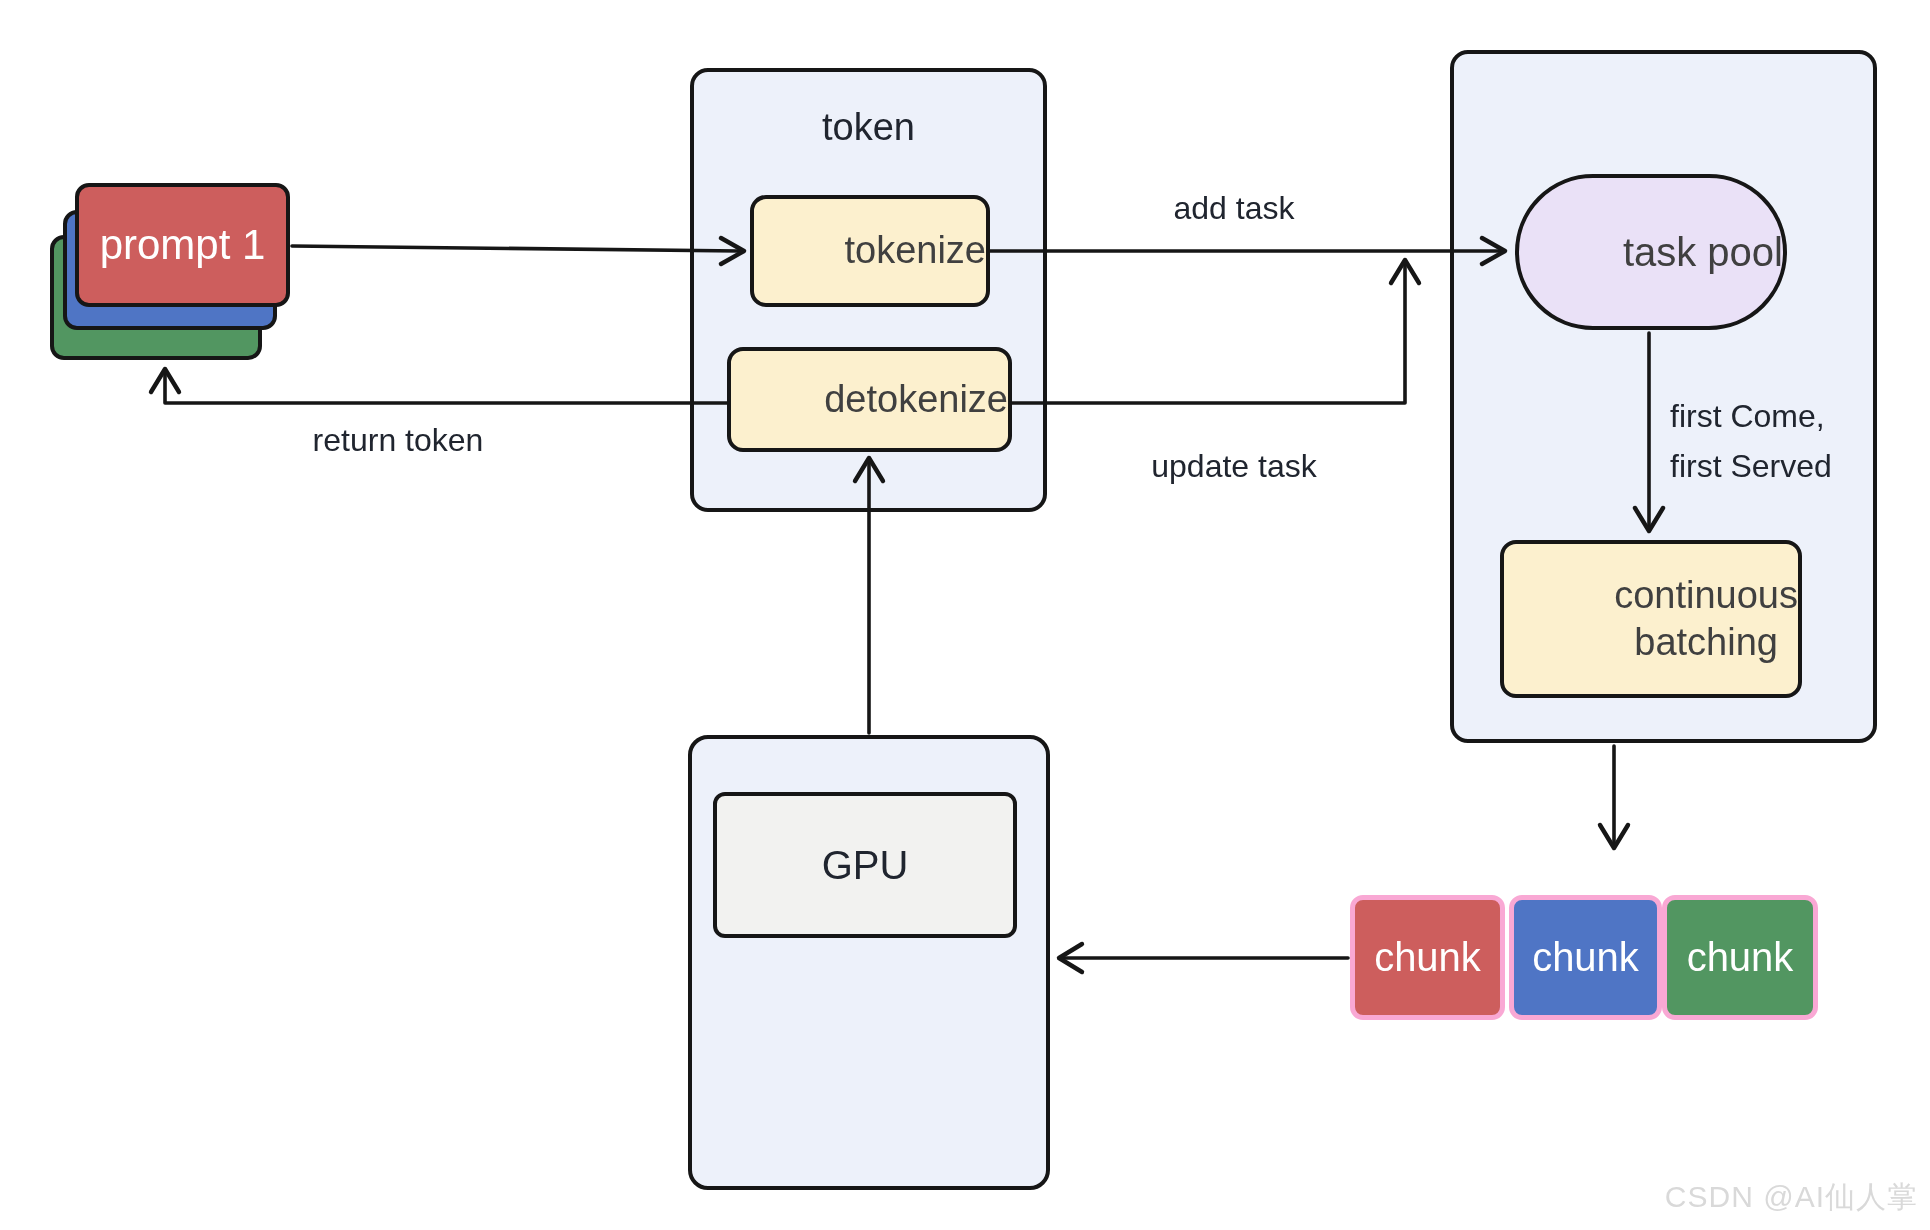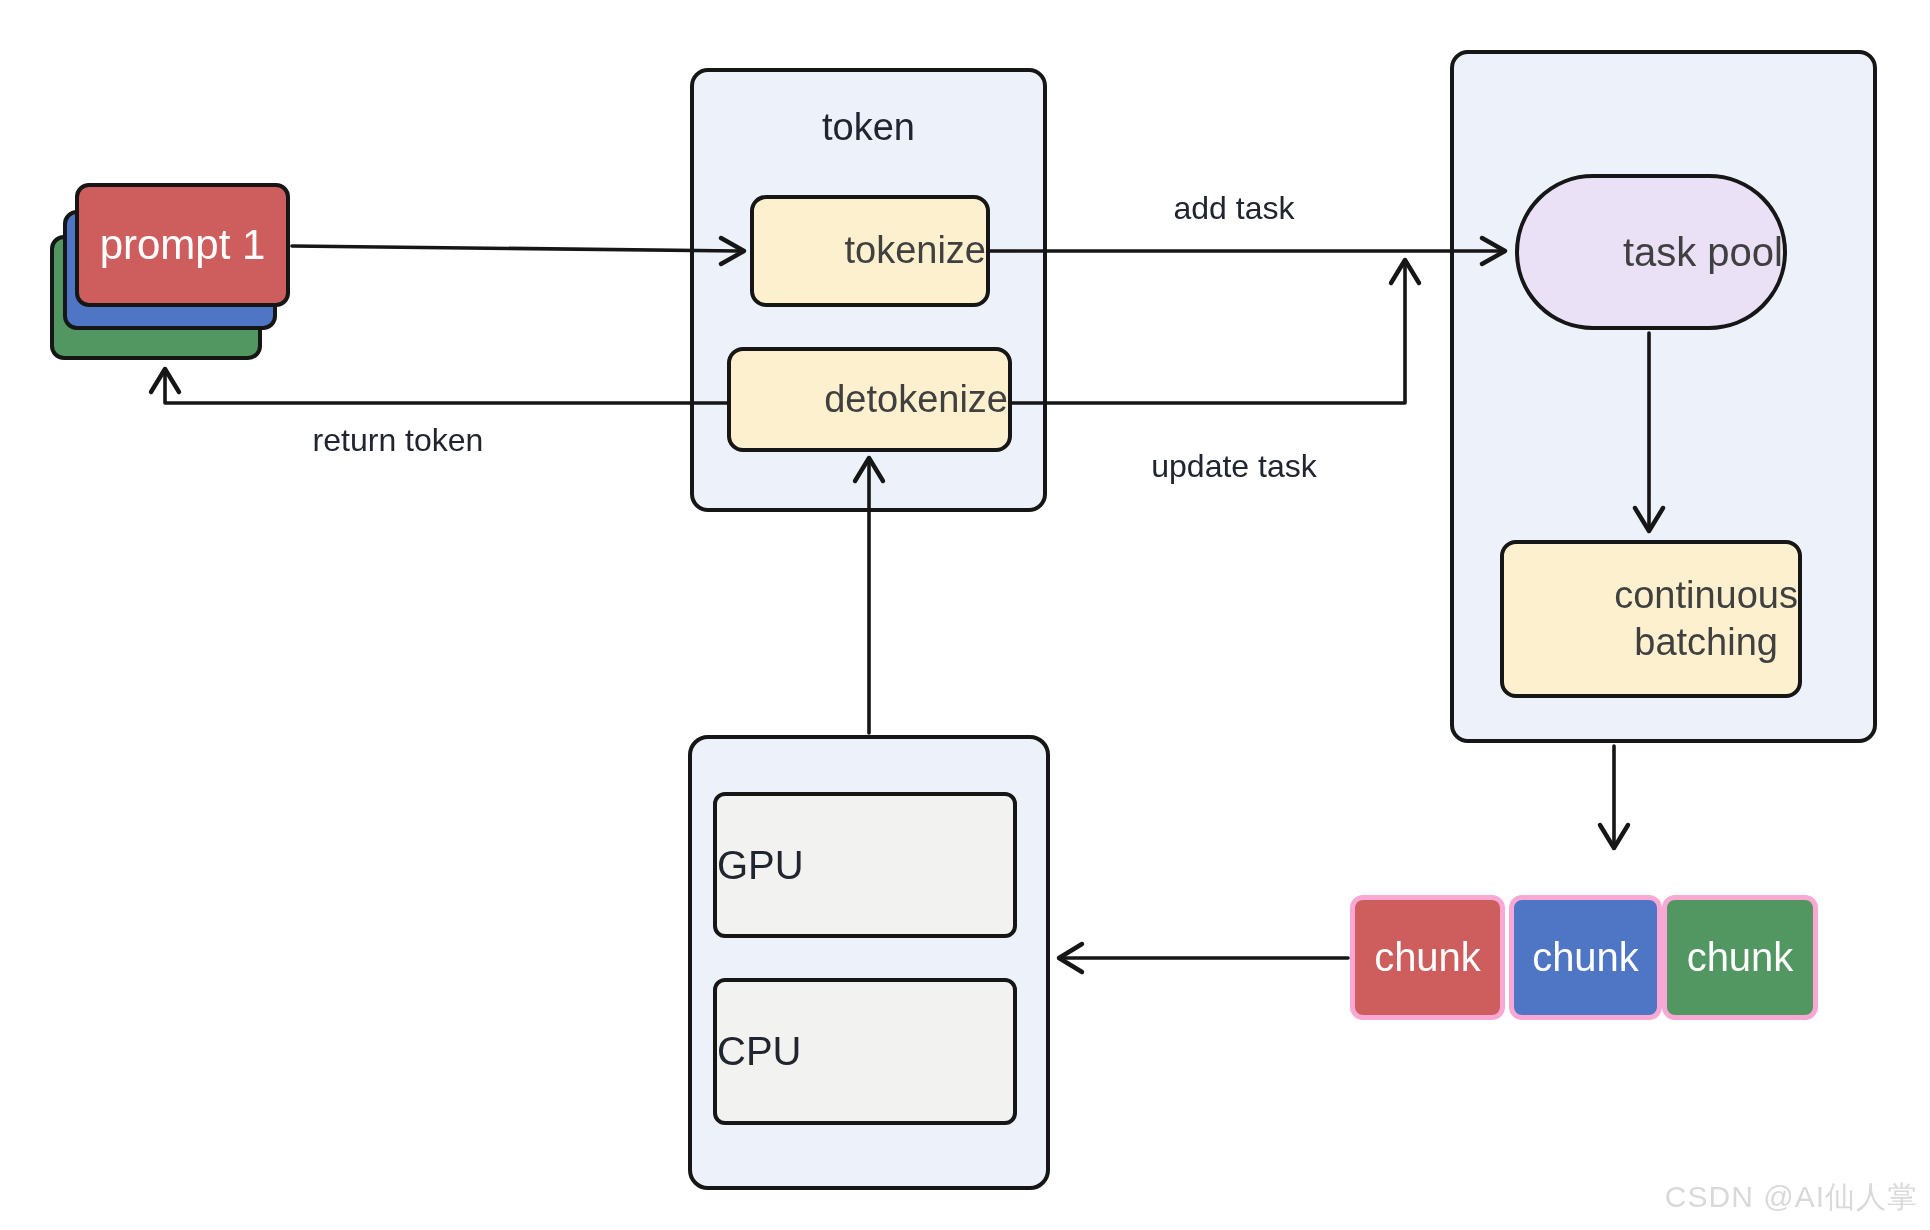--- a/index.html
+++ b/index.html
@@ -52,21 +52,21 @@
     font-size: 40px;
   }
 
   .compute-inner {
     position: absolute;
     background: #f2f2f0;
     border: 4px solid #161616;
     border-radius: 12px;
     display: flex;
     align-items: center;
-    justify-content: flex-start;
+    justify-content: center;
     font-size: 40px;
     color: #20252f;
   }
 
   
   .card {
     position: absolute;
     border: 4px solid #161616;
     border-radius: 14px;
     display: flex;
@@ -144,34 +144,35 @@
     <span>tokenize</span>
   </div>
   <div class="node" style="left:727px; top:347px; width:285px; height:105px;">
     <span>detokenize</span>
   </div>
 
   <div class="container-box" style="left:1450px; top:50px; width:427px; height:693px;"></div>
   <div class="node task-pool" style="left:1515px; top:174px; width:272px; height:156px;">
     <span>task pool</span>
   </div>
+  <div class="policy-note" style="left:1670px; top:392px;">
+    <div>first Come,</div>
+    <div>first Served</div>
+  </div>
   <div class="node" style="left:1500px; top:540px; width:302px; height:158px;">
     <div>
       <div>continuous</div>
       <div>batching</div>
     </div>
   </div>
 
   <div class="container-box" style="left:688px; top:735px; width:362px; height:455px; border-radius:20px;"></div>
   <div class="compute-inner" style="left:713px; top:792px; width:304px; height:146px;">
     <span>GPU</span>
   </div>
-  <div class="compute-inner" style="left:713px; top:978px; width:304px; height:147px;">
-    <span>CPU</span>
-  </div>
 
   <div class="chunk fill-red" style="left:1350px; top:895px; width:155px; height:125px;">
     <span>chunk</span>
   </div>
   <div class="chunk fill-blue" style="left:1509px; top:895px; width:153px; height:125px;">
     <span>chunk</span>
   </div>
   <div class="chunk fill-green" style="left:1662px; top:895px; width:156px; height:125px;">
     <span>chunk</span>
   </div>

